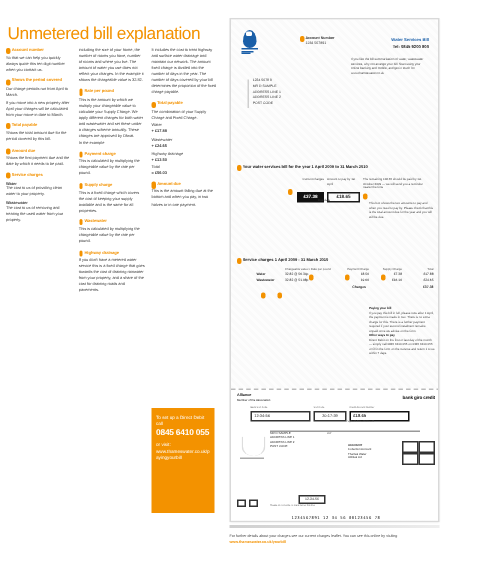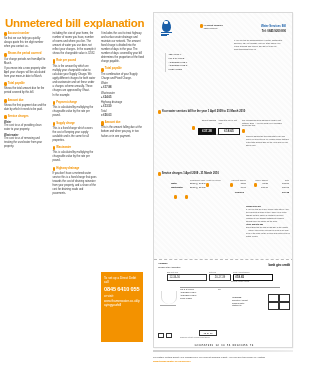--- a/index.html
+++ b/index.html
@@ -4,21 +4,21 @@
 <style>
   * { box-sizing: border-box; margin:0; padding:0; }
   html,body { width:298px; height:386px; overflow:hidden; background:#ffffff; }
   body { font-family:"Liberation Sans", sans-serif; font-size:2.5px; color:#2b2b2b; position:relative; }
 
   .page { position:absolute; inset:0; background:#fff; }
 
   
   .title {
     position:absolute; left:5px; top:17px;
-    font-size:11.5px; font-weight:700; letter-spacing:-0.3px;
+    font-size:11.5px; font-weight:400; letter-spacing:-0.3px;
     color:#F39200; white-space:nowrap;
   }
 
   
   .cols { position:absolute; left:4px; top:32px; width:145px; height:348px; }
   .col { position:absolute; top:0; width:44px; }
   .col.c1 { left:0; }
   .col.c2 { left:48.5px; }
   .col.c3 { left:97px; }
 

